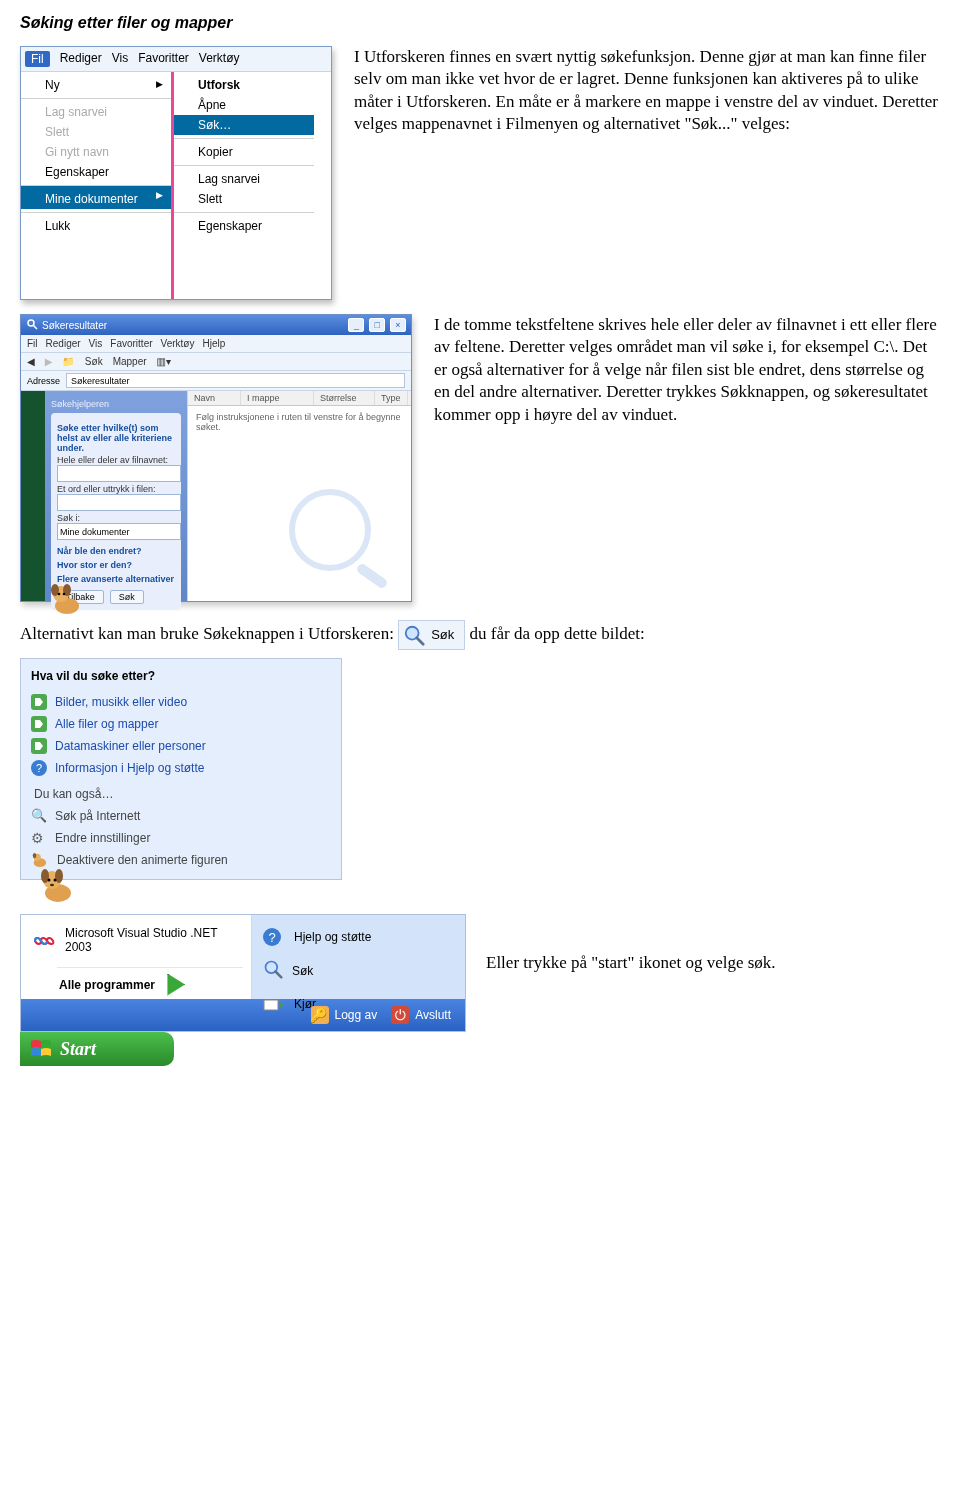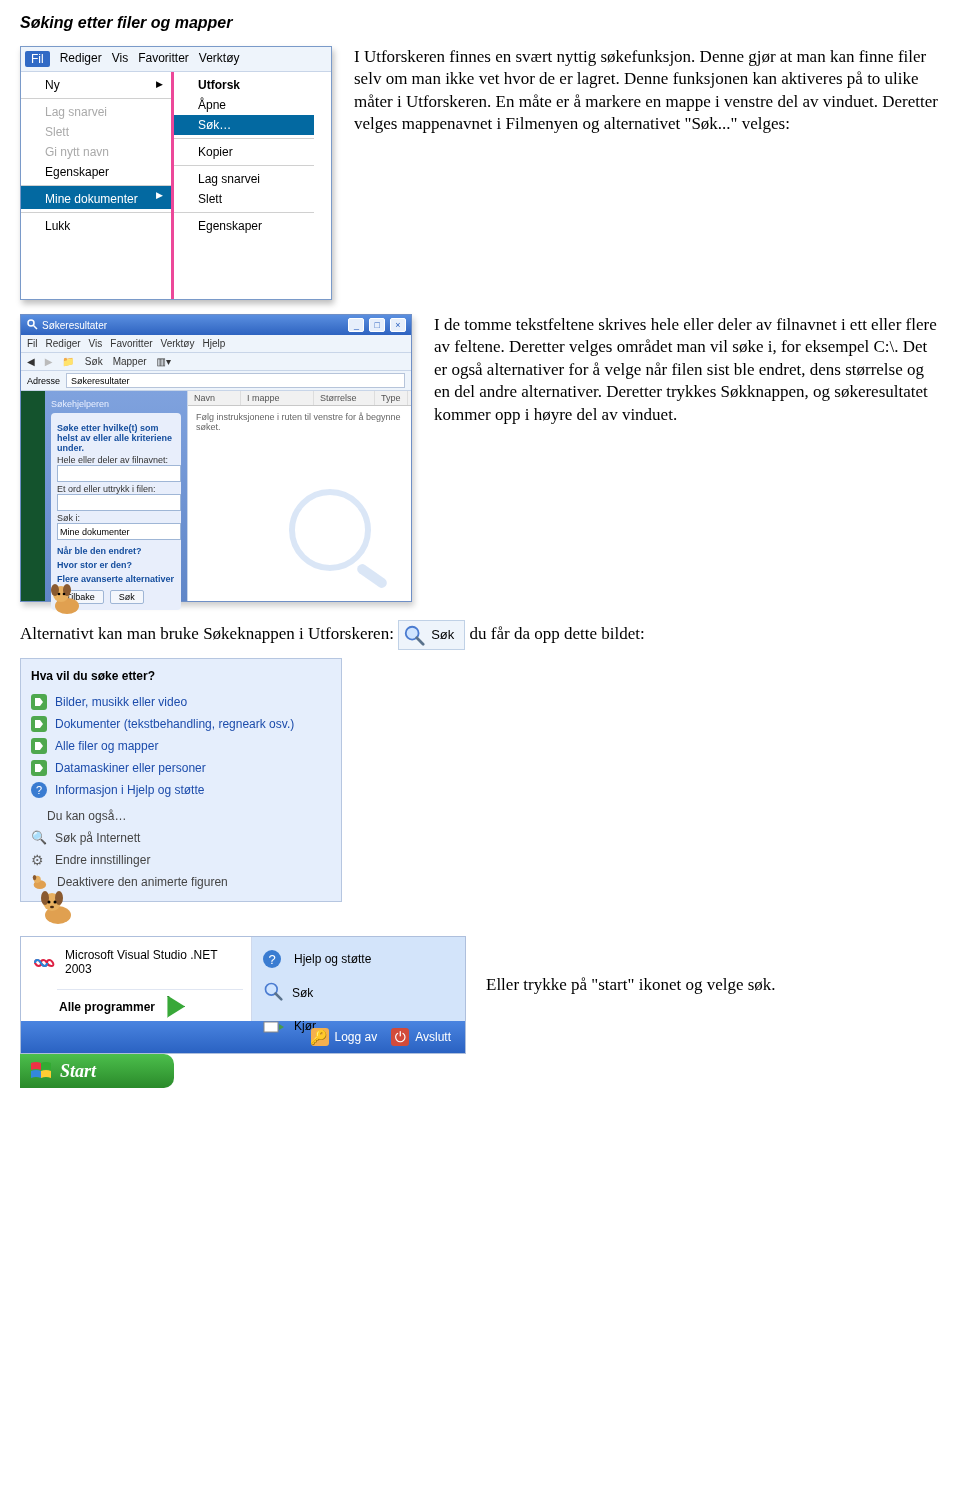--- a/index.html
+++ b/index.html
@@ -493,43 +493,35 @@
           </svg>
         </span>
       <span>Bilder, musikk eller video</span>
     </div>
     <div class="spitem">
       <span class="sp-arrow">
           <svg viewBox="0 0 10 10">
             <path d="M1 1h5l3 4-3 4H1" fill="#fff"></path>
           </svg>
         </span>
-      <span>Dokumenter (tekstbehandling, regneark osv.)</span>
-    </div>
-    <div class="spitem">
-      <span class="sp-arrow">
-          <svg viewBox="0 0 10 10">
-            <path d="M1 1h5l3 4-3 4H1" fill="#fff"></path>
-          </svg>
-        </span>
       <span>Alle filer og mapper</span>
     </div>
     <div class="spitem">
       <span class="sp-arrow">
           <svg viewBox="0 0 10 10">
             <path d="M1 1h5l3 4-3 4H1" fill="#fff"></path>
           </svg>
         </span>
       <span>Datamaskiner eller personer</span>
     </div>
     <div class="spitem">
       <span class="sp-q">?</span>
       <span>Informasjon i Hjelp og støtte</span>
     </div>
-    <div style="color:#444;margin:8px 16px 4px">Du kan også…</div>
+    <div style="color:#444;margin:8px 3px 4px">Du kan også…</div>
     <div class="spitem gray">
       <span class="sp-globe">🔍</span>
       <span>Søk på Internett</span>
     </div>
     <div class="spitem gray">
       <span class="sp-gear">⚙</span>
       <span>Endre innstillinger</span>
     </div>
     <div class="spitem gray">
       <span class="sp-dog">

